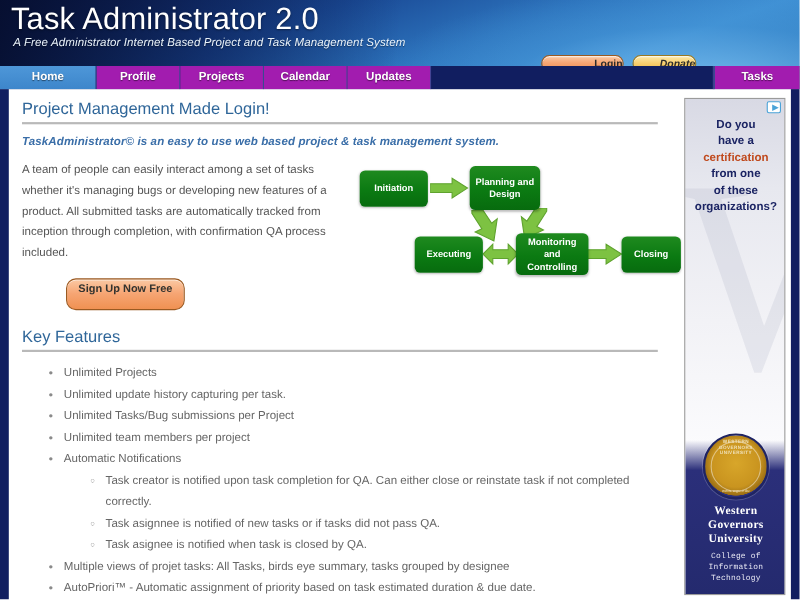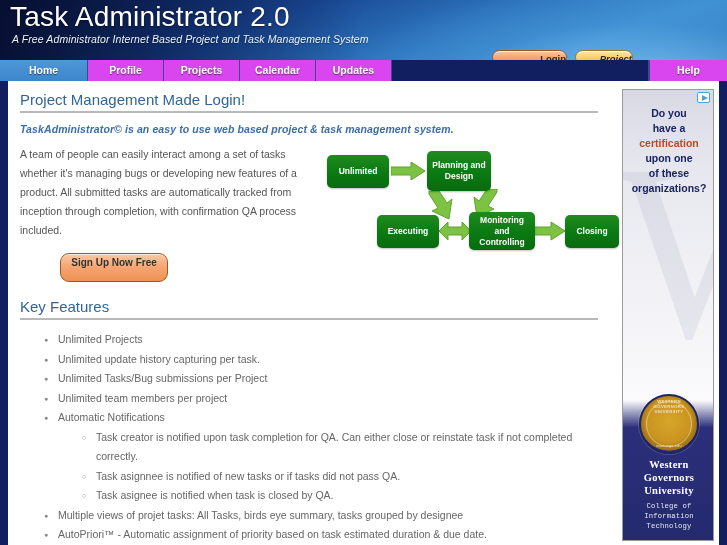--- a/index.html
+++ b/index.html
@@ -74,21 +74,21 @@
     width: 727px; height: 21px;
     background: #0e1b57;
     display: flex;
     align-items: stretch;
     z-index: 5;
   }
   .nav-item {
     height: 21px; line-height: 21px;
     font-size: 10.5px; font-weight: bold; text-align: center;
     color: #ffffff;
-    background: #d946ef;
+    background: #a21caf;
     border-right: 1px solid #3a4a90;
     cursor: pointer;
     text-shadow: 0 1px 1px rgba(0,0,0,.5);
   }
   .nav-item.active {
     background: linear-gradient(180deg, #4e97d8 0%, #3d86cb 100%);
     color: #ffffff;
   }
   .nav-spacer {
     flex: 1 1 auto;
@@ -293,31 +293,31 @@
 </style>
 </head>
 <body>
 
 <div id="page">
 
   <div id="header">
     <div id="site-title">Task Administrator 2.0</div>
     <div id="site-tagline">A Free Administrator Internet Based Project and Task Management System</div>
     <div class="hdr-btn" id="login-button">Login</div>
-    <div class="hdr-btn" id="donate-button">Project</div>
+    <div class="hdr-btn" id="donate-button">Donate</div>
   </div>
 
   <div id="navbar">
     <div class="nav-item active" style="width:88px">Home</div>
     <div class="nav-item" style="width:76px">Profile</div>
     <div class="nav-item" style="width:76px">Projects</div>
     <div class="nav-item" style="width:76px">Calendar</div>
     <div class="nav-item" style="width:76px">Updates</div>
     <div class="nav-spacer"></div>
-    <div class="nav-item right" style="width:78px">Help</div>
+    <div class="nav-item right" style="width:78px">Tasks</div>
   </div>
 
   <div id="content">
     <div id="left-border"></div>
     <div id="right-border"></div>
 
     <div id="main-col">
 
       <h2 class="section-head">Project Management Made Login!</h2>
       <div class="rule"></div>
@@ -338,21 +338,21 @@
           <svg class="fc-arrow" style="left:152px; top:38px;" width="32" height="30" viewBox="0 0 32 30">
             <polygon points="28,0 18,0 10,12 5,8 8,28 25,20 19,17 28,3" fill="#7dc242" stroke="#5fa32e" stroke-width="1"></polygon>
           </svg>
           <svg class="fc-arrow" style="left:122px; top:70px;" width="32" height="21" viewBox="0 0 32 21">
             <polygon points="0,10 9,1 9,6 23,6 23,1 32,10 23,19 23,14 9,14 9,19" fill="#7dc242" stroke="#5fa32e" stroke-width="1"></polygon>
           </svg>
           <svg class="fc-arrow" style="left:216px; top:70px;" width="34" height="20" viewBox="0 0 34 20">
             <polygon points="0,6 18,6 18,1 32,10 18,19 18,14 0,14" fill="#7dc242" stroke="#5fa32e" stroke-width="1"></polygon>
           </svg>
 
-          <div class="fc-box" id="fc-initiation">Unlimited</div>
+          <div class="fc-box" id="fc-initiation">Initiation</div>
           <div class="fc-box" id="fc-planning">Planning and Design</div>
           <div class="fc-box" id="fc-executing">Executing</div>
           <div class="fc-box" id="fc-monitoring">Monitoring and Controlling</div>
           <div class="fc-box" id="fc-closing">Closing</div>
         </div>
       </div>
 
       <div id="features">
         <h2 class="section-head">Key Features</h2>
         <div class="rule"></div>
@@ -373,21 +373,21 @@
       </div>
     </div>
 
     <div id="ad-panel">
       <div id="ad-watermark">W</div>
       <div id="ad-triangle-icon"></div>
       <div id="ad-headline">
           <div>Do you</div>
           <div>have a</div>
           <div class="hl-accent">certification</div>
-          <div>upon one</div>
+          <div>from one</div>
           <div>of these</div>
           <div>organizations?</div>
         </div>
 
       <div id="wgu-block">
         <div id="wgu-seal">
           <div id="wgu-seal-ring"></div>
           <div id="wgu-seal-top-text">WESTERN GOVERNORS UNIVERSITY</div>
           <div id="wgu-seal-bottom-text">www.wgu.edu</div>
         </div>

